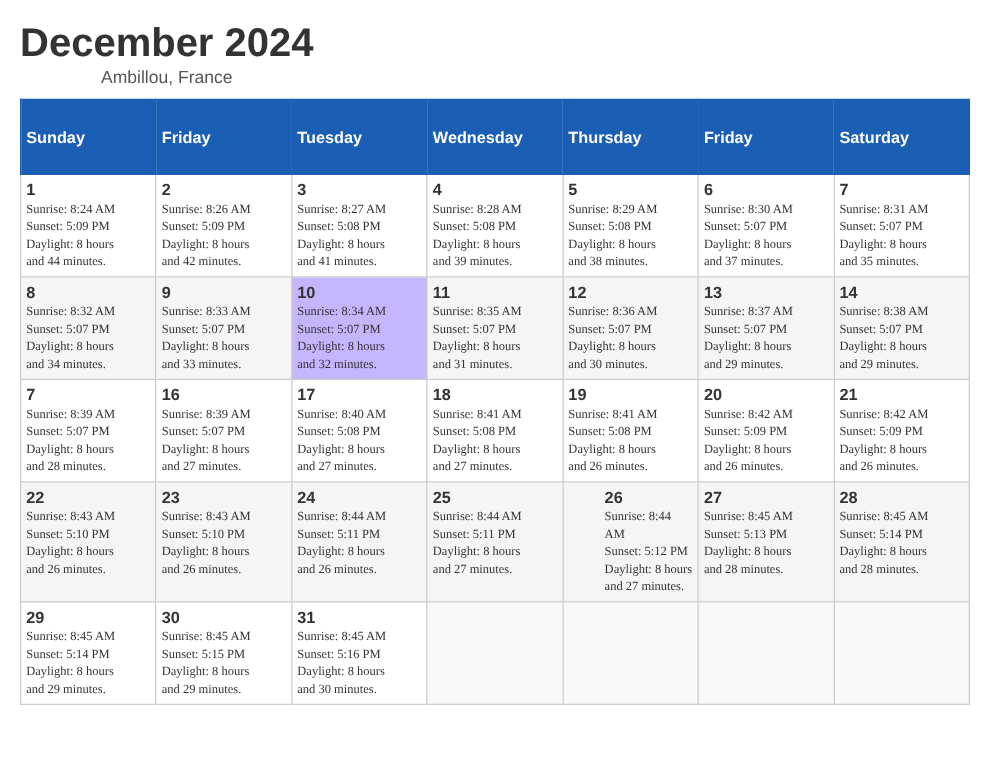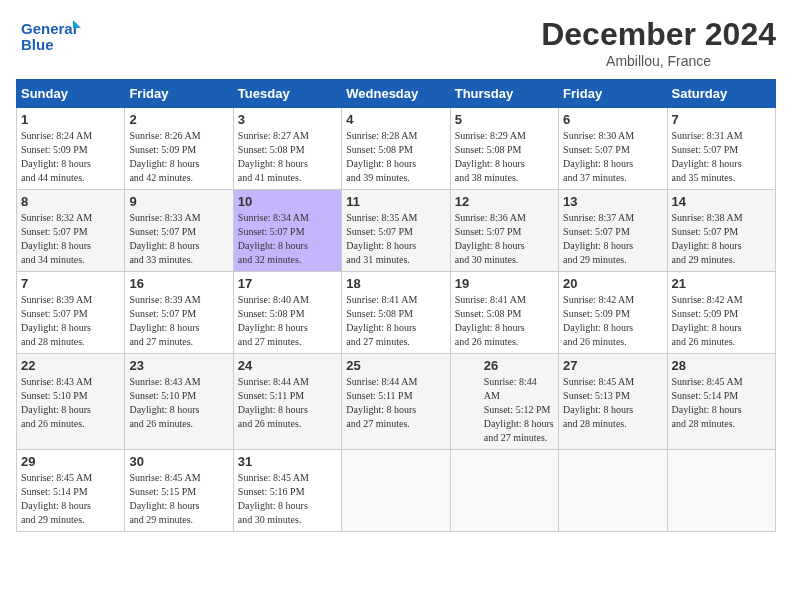--- a/index.html
+++ b/index.html
@@ -42,21 +42,21 @@
       color: #555;
     }
     .calendar {
       width: 100%;
       border-collapse: collapse;
       font-size: 11px;
     }
     .calendar th {
       background-color: #1a5fb4;
       color: #fff;
-      padding: 6px 4px;
+      padding: 22px 4px;
       text-align: left;
       font-size: 13px;
       font-weight: bold;
       border: 1px solid #1a5fb4;
     }
     .calendar td {
       border: 1px solid #ccc;
       vertical-align: top;
       padding: 4px;
       width: calc(100% / 7);
@@ -81,27 +81,20 @@
     }
     .empty-cell {
       background: #f9f9f9 !important;
     }
   </style>
 </head>
 <body>
 
 <div class="page">
   <div class="header">
-    <div class="logo">
-      <svg class="logo-icon" viewBox="0 0 60 40" style="width: 70px; height: 40px;">
-  <text x="0" y="18" font-size="15" font-weight="bold" fill="#1a5fb4">General</text>
-  <text x="0" y="34" font-size="15" font-weight="bold" fill="#1a5fb4">Blue</text>
-  <polygon points="52,4 60,12 52,12" fill="#1a9fd4"></polygon>
-</svg>
-    </div>
     <div class="title-block">
       <div class="month-title">December 2024</div>
       <div class="location">Ambillou, France</div>
     </div>
   </div>
 
   <table class="calendar">
     <thead>
       <tr>
         <th>Sunday</th>

